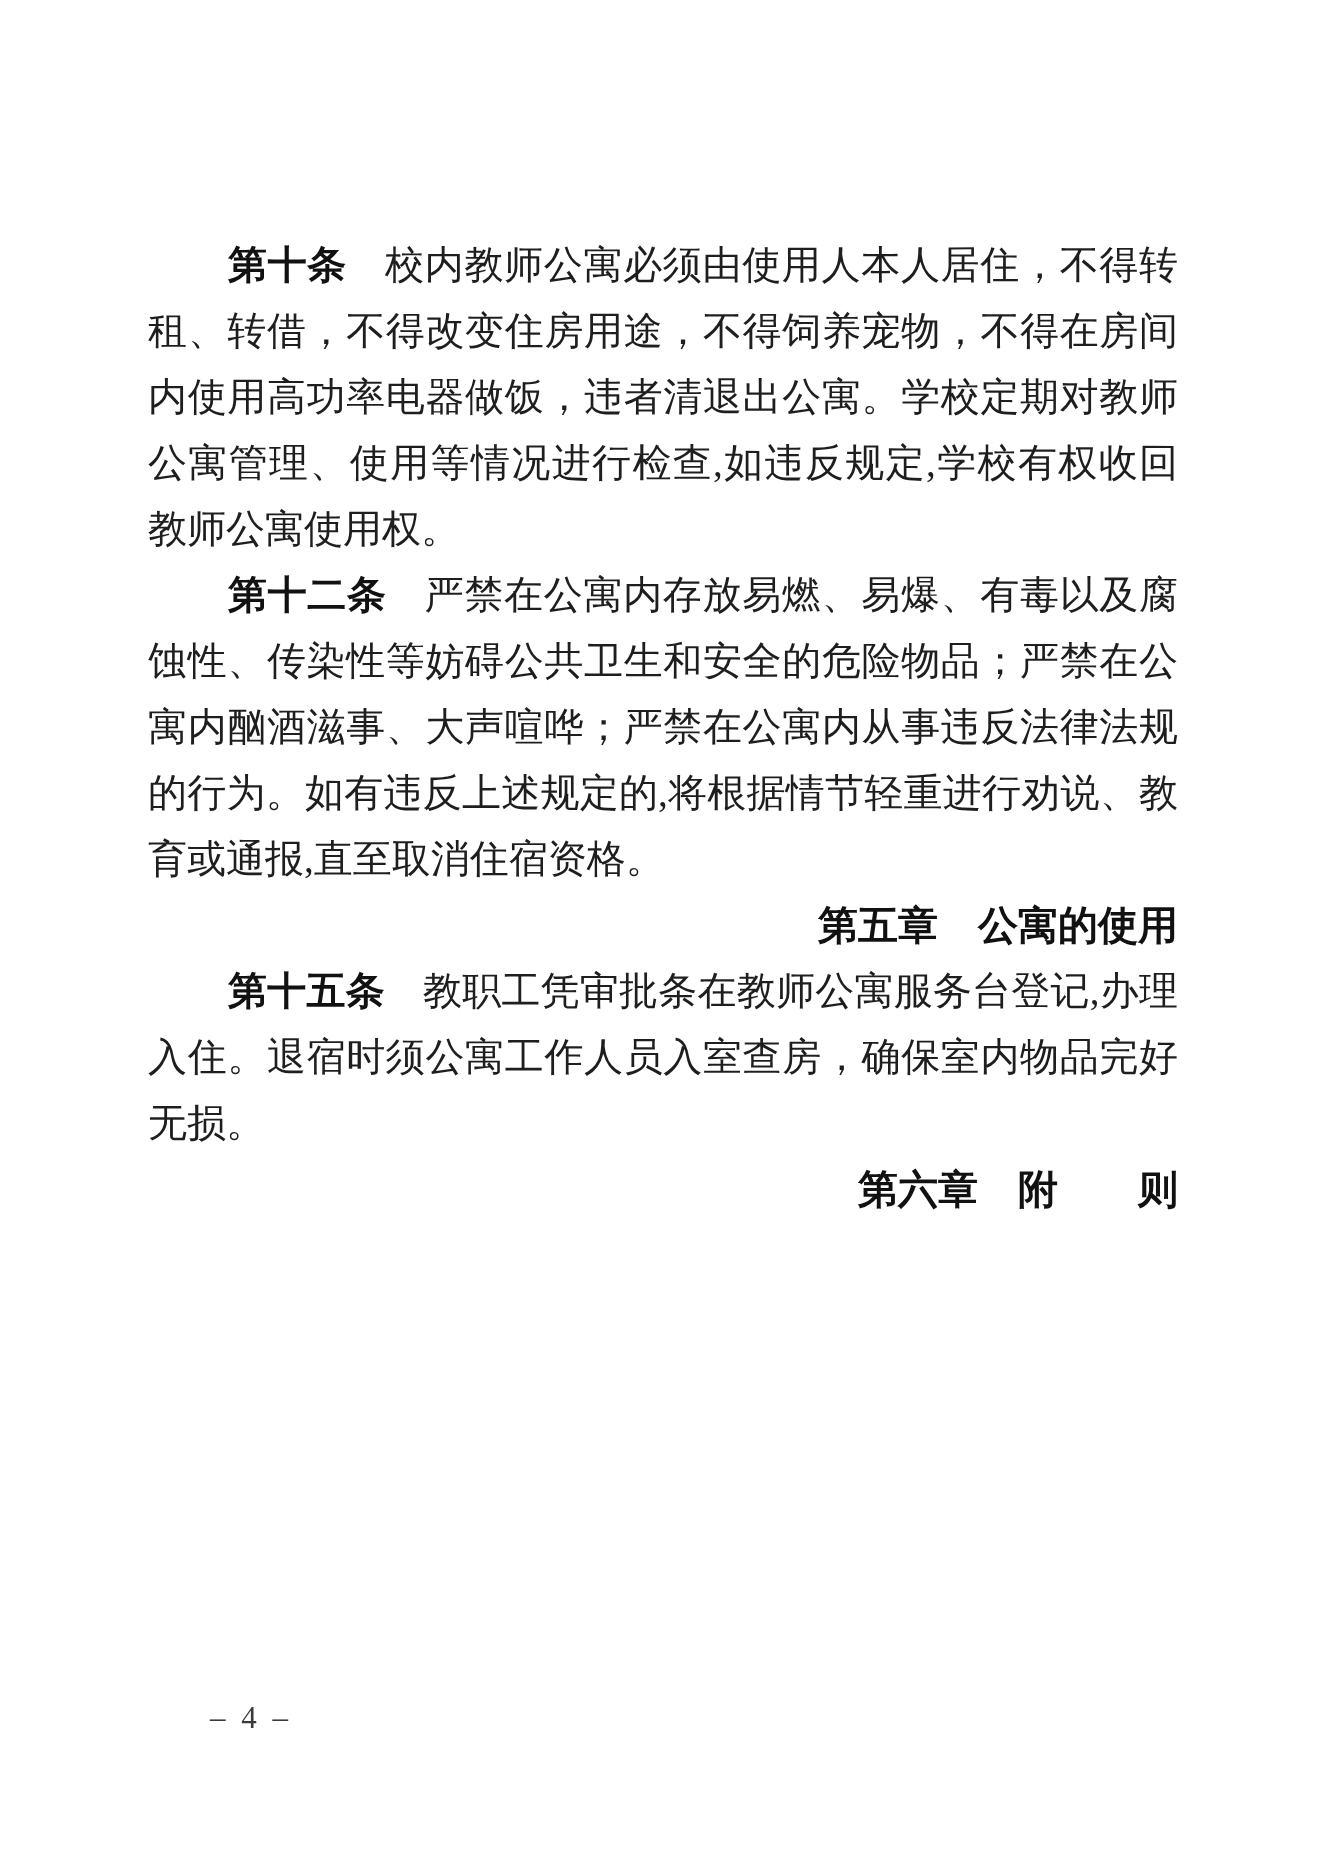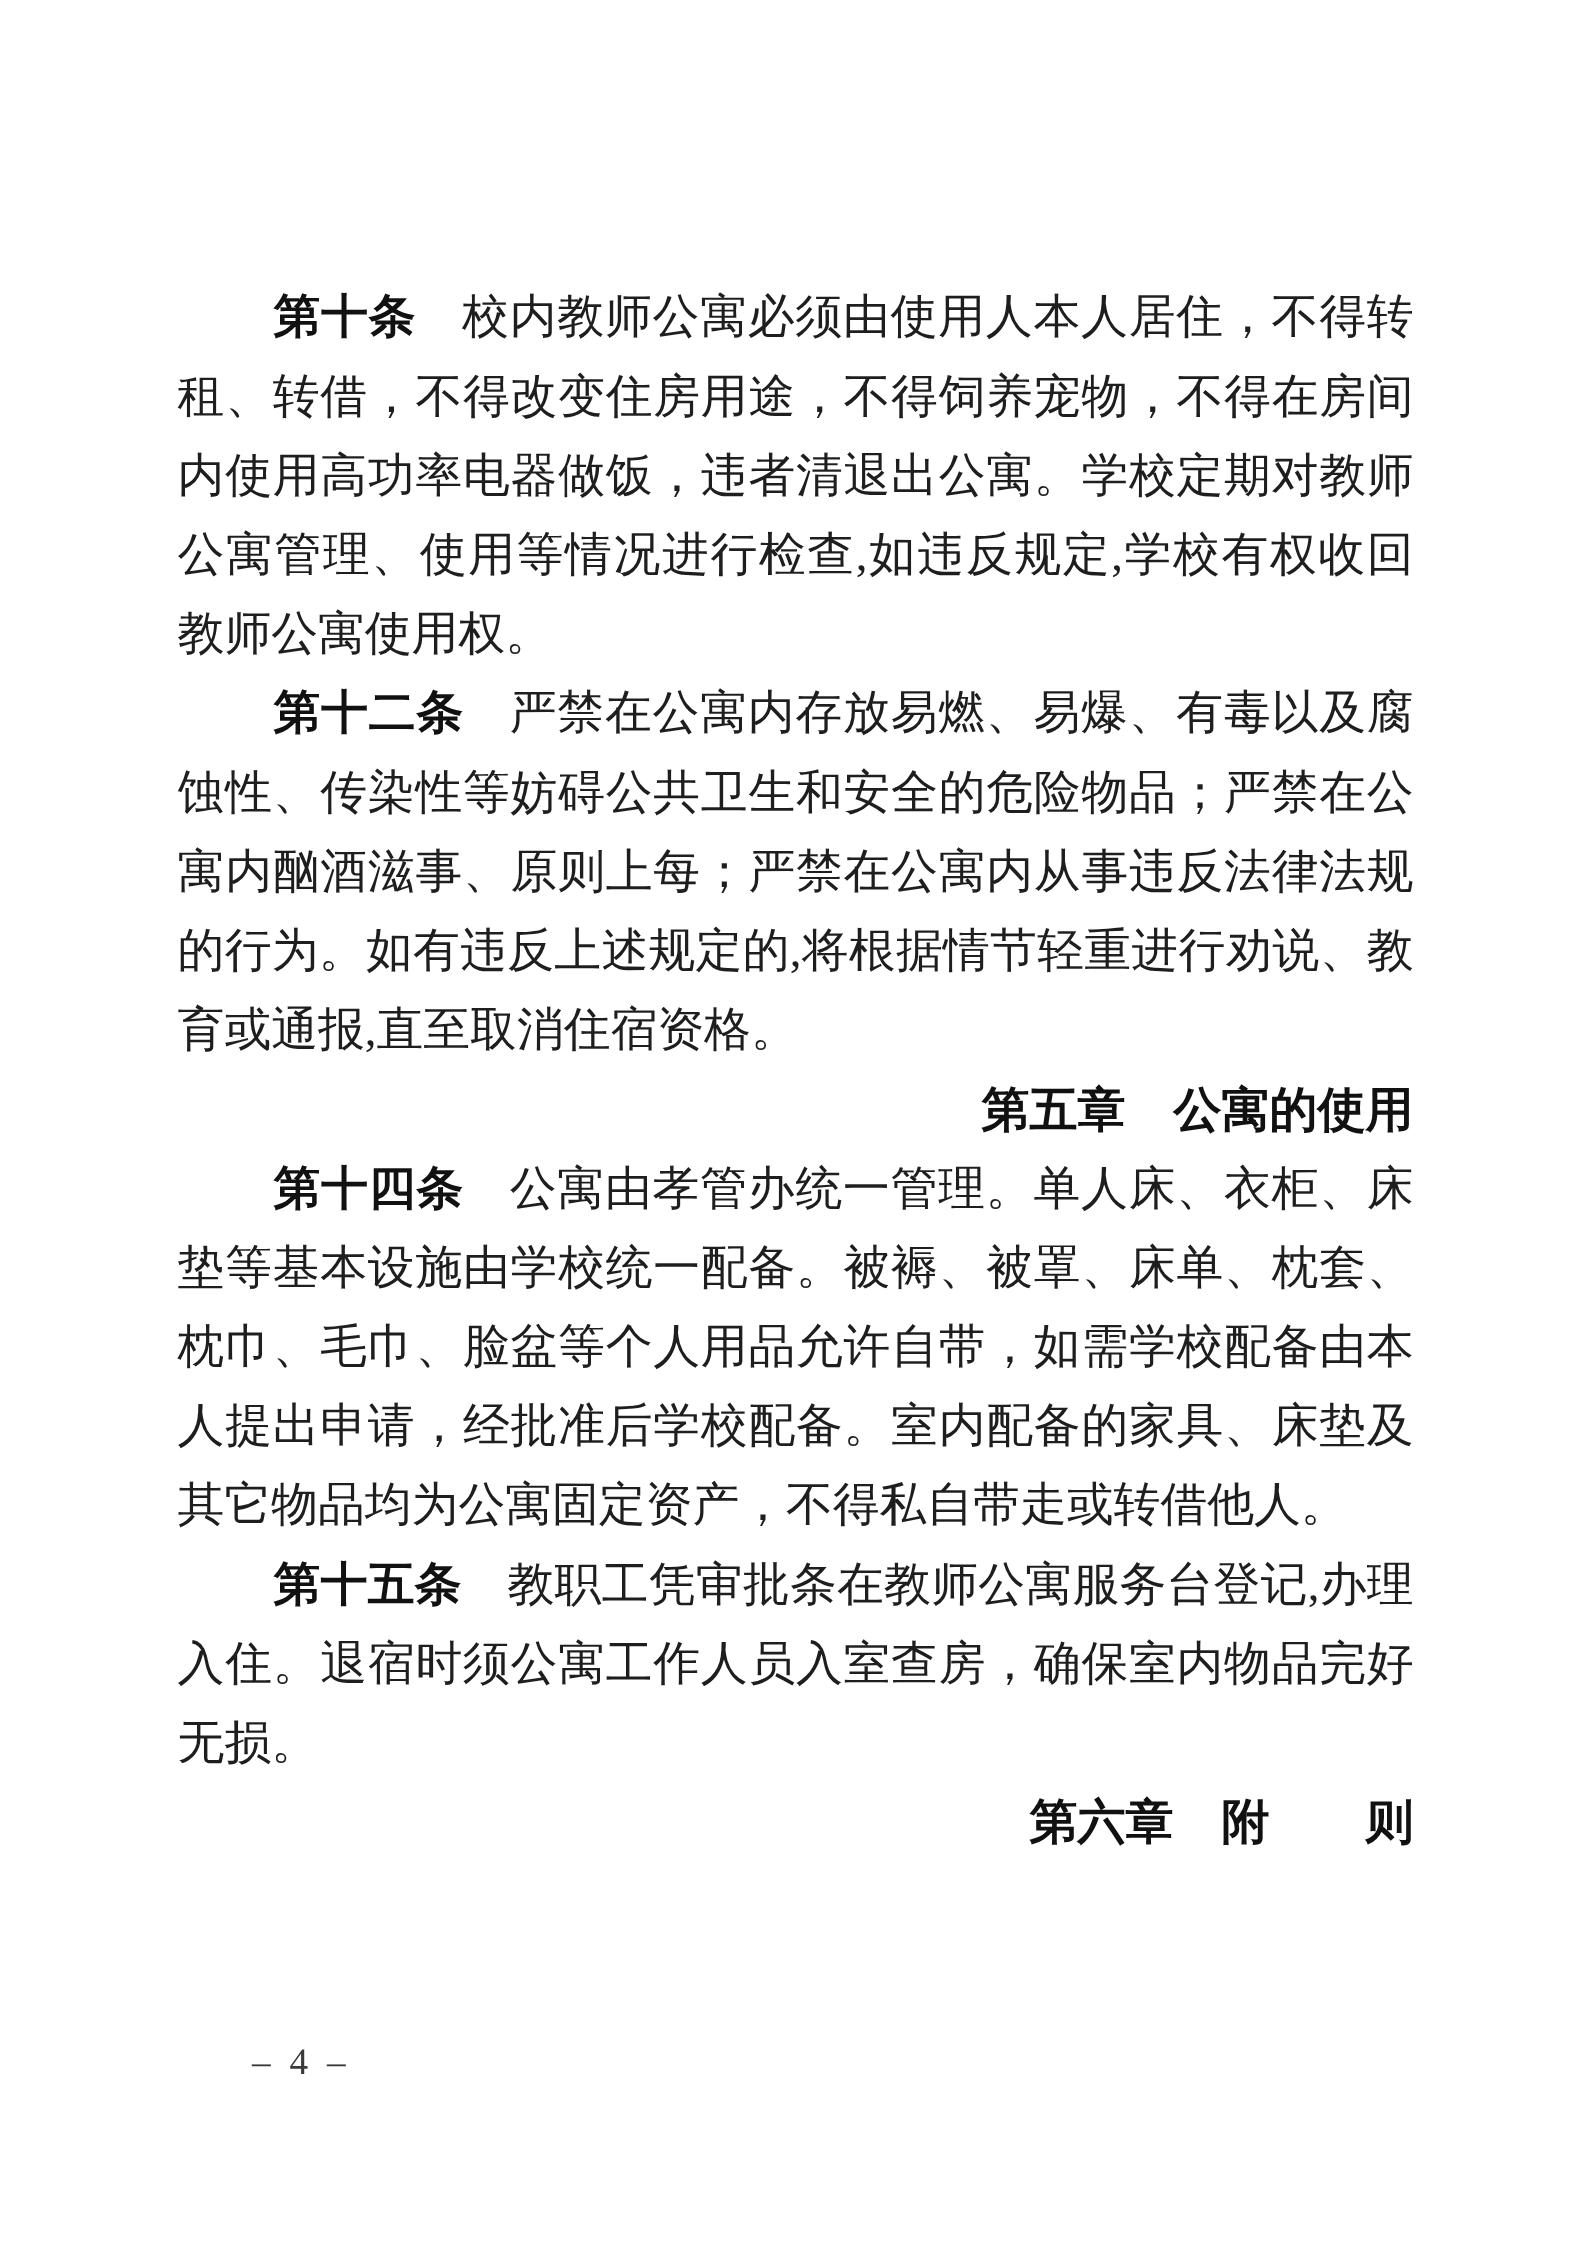--- a/index.html
+++ b/index.html
@@ -49,20 +49,19 @@
     letter-spacing: 4px;
     color: #3a3a3a;
   }
 </style>
 </head>
 <body>
 
 <div class="page-root">
   <main class="doc" id="doc-body">
       <p class="para"><span class="lead">第十条</span><span>校内教师公寓必须由使用人本人居住，不得转租、转借，不得改变住房用途，不得饲养宠物，不得在房间内使用高功率电器做饭，违者清退出公寓。学校定期对教师公寓管理、使用等情况进行检查,如违反规定,学校有权收回教师公寓使用权。</span></p>
-      <p class="para"><span class="lead">第十二条</span><span>严禁在公寓内存放易燃、易爆、有毒以及腐蚀性、传染性等妨碍公共卫生和安全的危险物品；严禁在公寓内酗酒滋事、原则上每；严禁在公寓内从事违反法律法规的行为。如有违反上述规定的,将根据情节轻重进行劝说、教育或通报,直至取消住宿资格。</span></p>
+      <p class="para"><span class="lead">第十二条</span><span>严禁在公寓内存放易燃、易爆、有毒以及腐蚀性、传染性等妨碍公共卫生和安全的危险物品；严禁在公寓内酗酒滋事、大声喧哗；严禁在公寓内从事违反法律法规的行为。如有违反上述规定的,将根据情节轻重进行劝说、教育或通报,直至取消住宿资格。</span></p>
       <h2 class="heading">第五章　公寓的使用</h2>
-      <p class="para"><span class="lead">第十四条</span><span>公寓由孝管办统一管理。单人床、衣柜、床垫等基本设施由学校统一配备。被褥、被罩、床单、枕套、枕巾、毛巾、脸盆等个人用品允许自带，如需学校配备由本人提出申请，经批准后学校配备。室内配备的家具、床垫及其它物品均为公寓固定资产，不得私自带走或转借他人。</span></p>
       <p class="para"><span class="lead">第十五条</span><span>教职工凭审批条在教师公寓服务台登记,办理入住。退宿时须公寓工作人员入室查房，确保室内物品完好无损。</span></p>
       <h2 class="heading">第六章　附　　则</h2>
     </main>
   <div class="pagenum">– 4 –</div>
 </div>
 
 </body></html>

